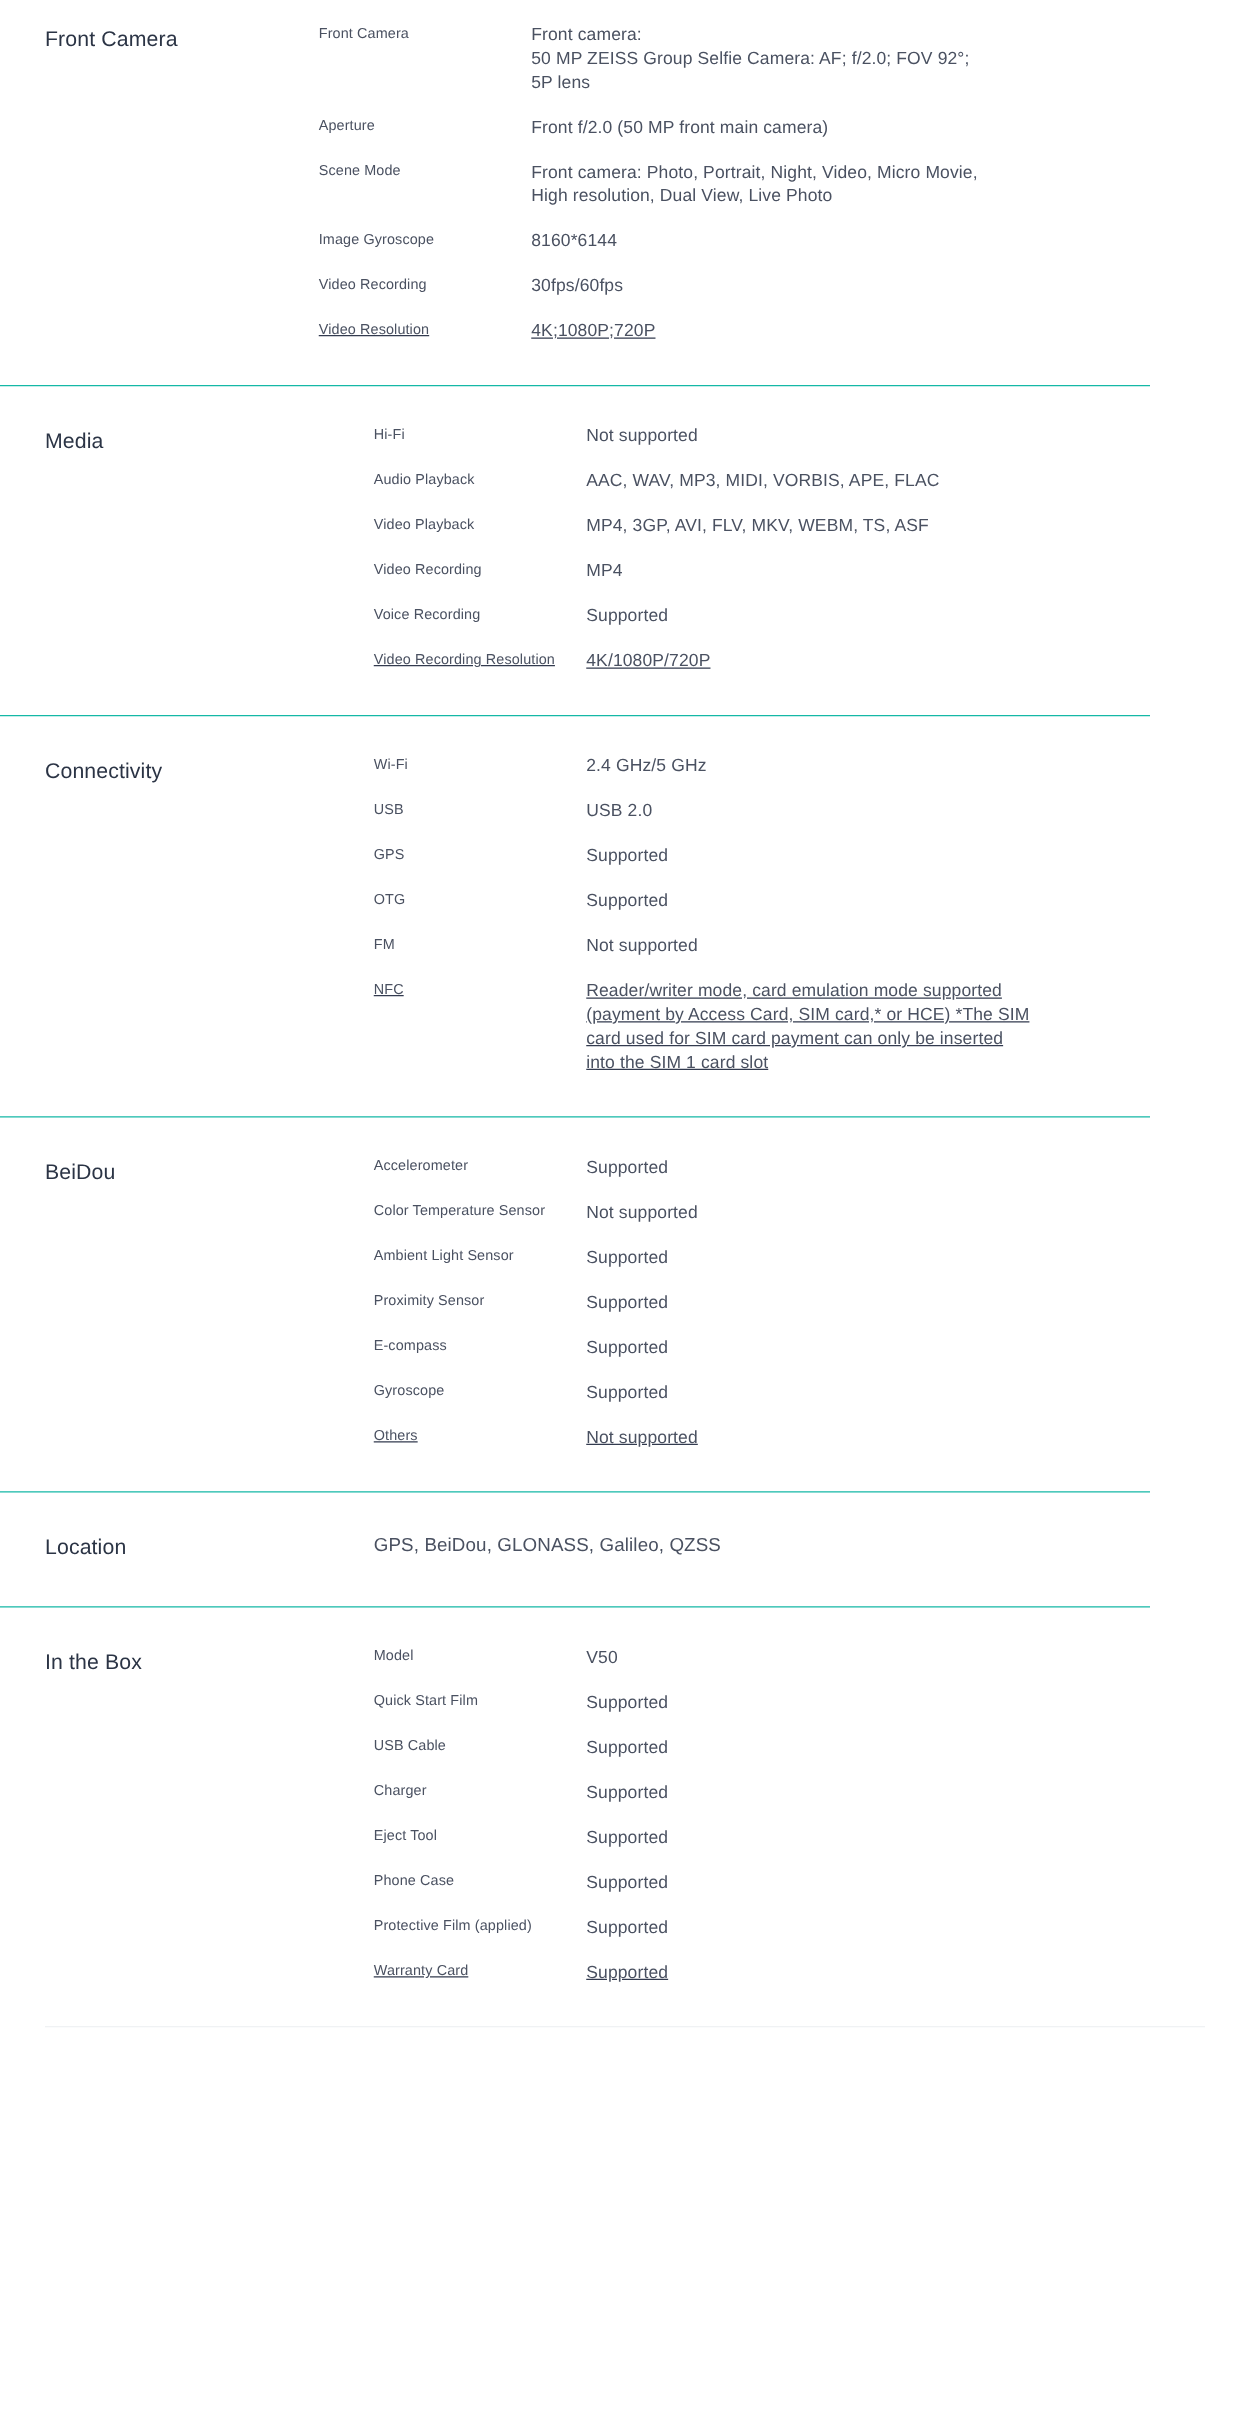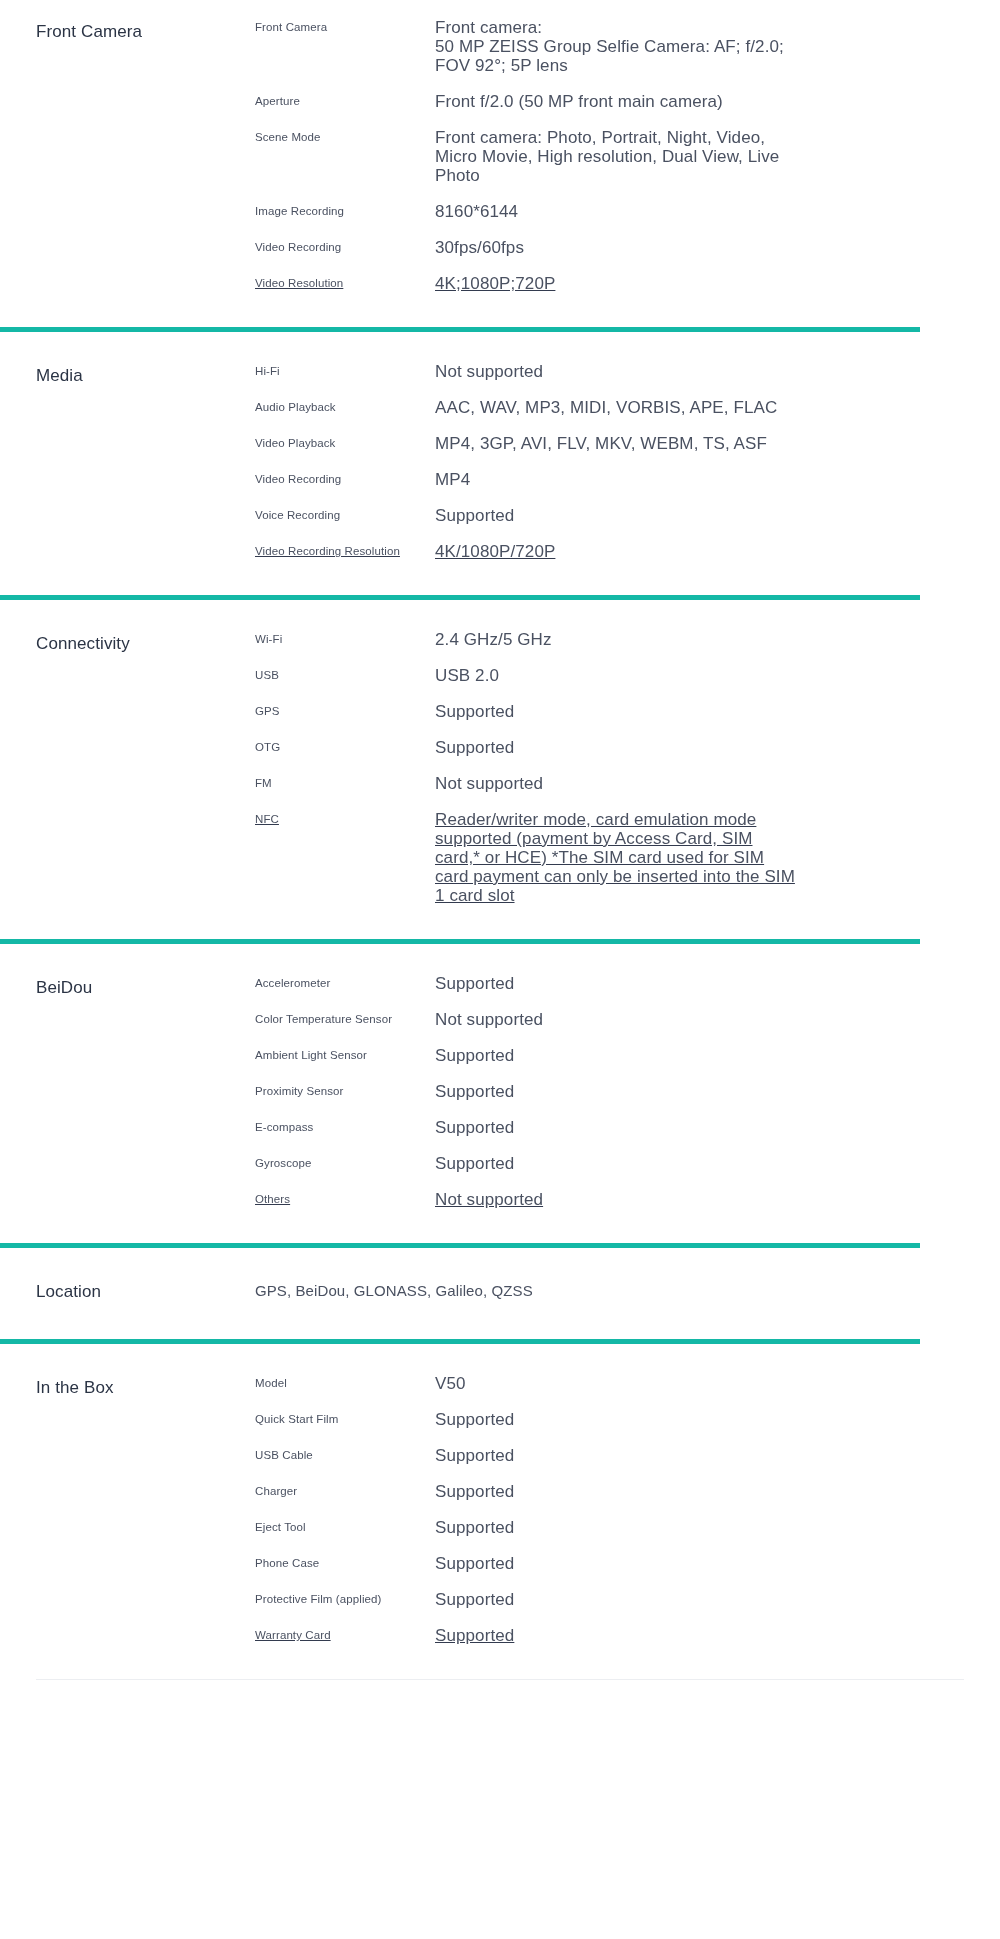--- a/index.html
+++ b/index.html
@@ -19,21 +19,22 @@
     box-sizing: border-box;
     padding: 0;
   }
   .spec-section {
     display: flex;
     align-items: flex-start;
     box-sizing: border-box;
     padding: 18px 36px 18px 36px;
   }
   .spec-section.with-divider {
-    border-top: 5px solid #14b8a6;
+    border-top: 1px solid #14b8a6;
+    gap: 44px;
   }
   .section-title {
     flex: 0 0 219px;
     font-size: 17px;
     font-weight: 400;
     line-height: 26px;
     color: #2b3445;
     letter-spacing: 0.1px;
     padding-top: 1px;
   }
@@ -55,26 +56,25 @@
     font-size: 11.5px;
     line-height: 19px;
     color: #4a5161;
     letter-spacing: 0.1px;
     padding-right: 10px;
     box-sizing: border-box;
   }
   .row-value {
     flex: 1 1 auto;
     max-width: 360px;
-    font-size: 17px;
+    font-size: 14px;
     line-height: 19px;
     color: #4a5161;
     letter-spacing: 0.1px;
     white-space: pre-line;
-    margin-left: 10px;
   }
   .plain-value {
     flex: 1 1 auto;
     font-size: 15px;
     line-height: 19px;
     color: #4a5161;
     letter-spacing: 0.1px;
     padding-top: 3px;
   }
   .section-pad-top { padding-top: 30px; }
@@ -99,21 +99,21 @@
         </div>
         <div class="spec-row">
           <div class="row-label">Aperture</div>
           <div class="row-value">Front f/2.0 (50 MP front main camera)</div>
         </div>
         <div class="spec-row">
           <div class="row-label">Scene Mode</div>
           <div class="row-value">Front camera: Photo, Portrait, Night, Video, Micro Movie, High resolution, Dual View, Live Photo</div>
         </div>
         <div class="spec-row">
-          <div class="row-label">Image Recording</div>
+          <div class="row-label">Image Gyroscope</div>
           <div class="row-value">8160*6144</div>
         </div>
         <div class="spec-row">
           <div class="row-label">Video Recording</div>
           <div class="row-value">30fps/60fps</div>
         </div>
         <div class="spec-row">
           <div class="row-label">Video Resolution</div>
           <div class="row-value">4K;1080P;720P</div>
         </div>

